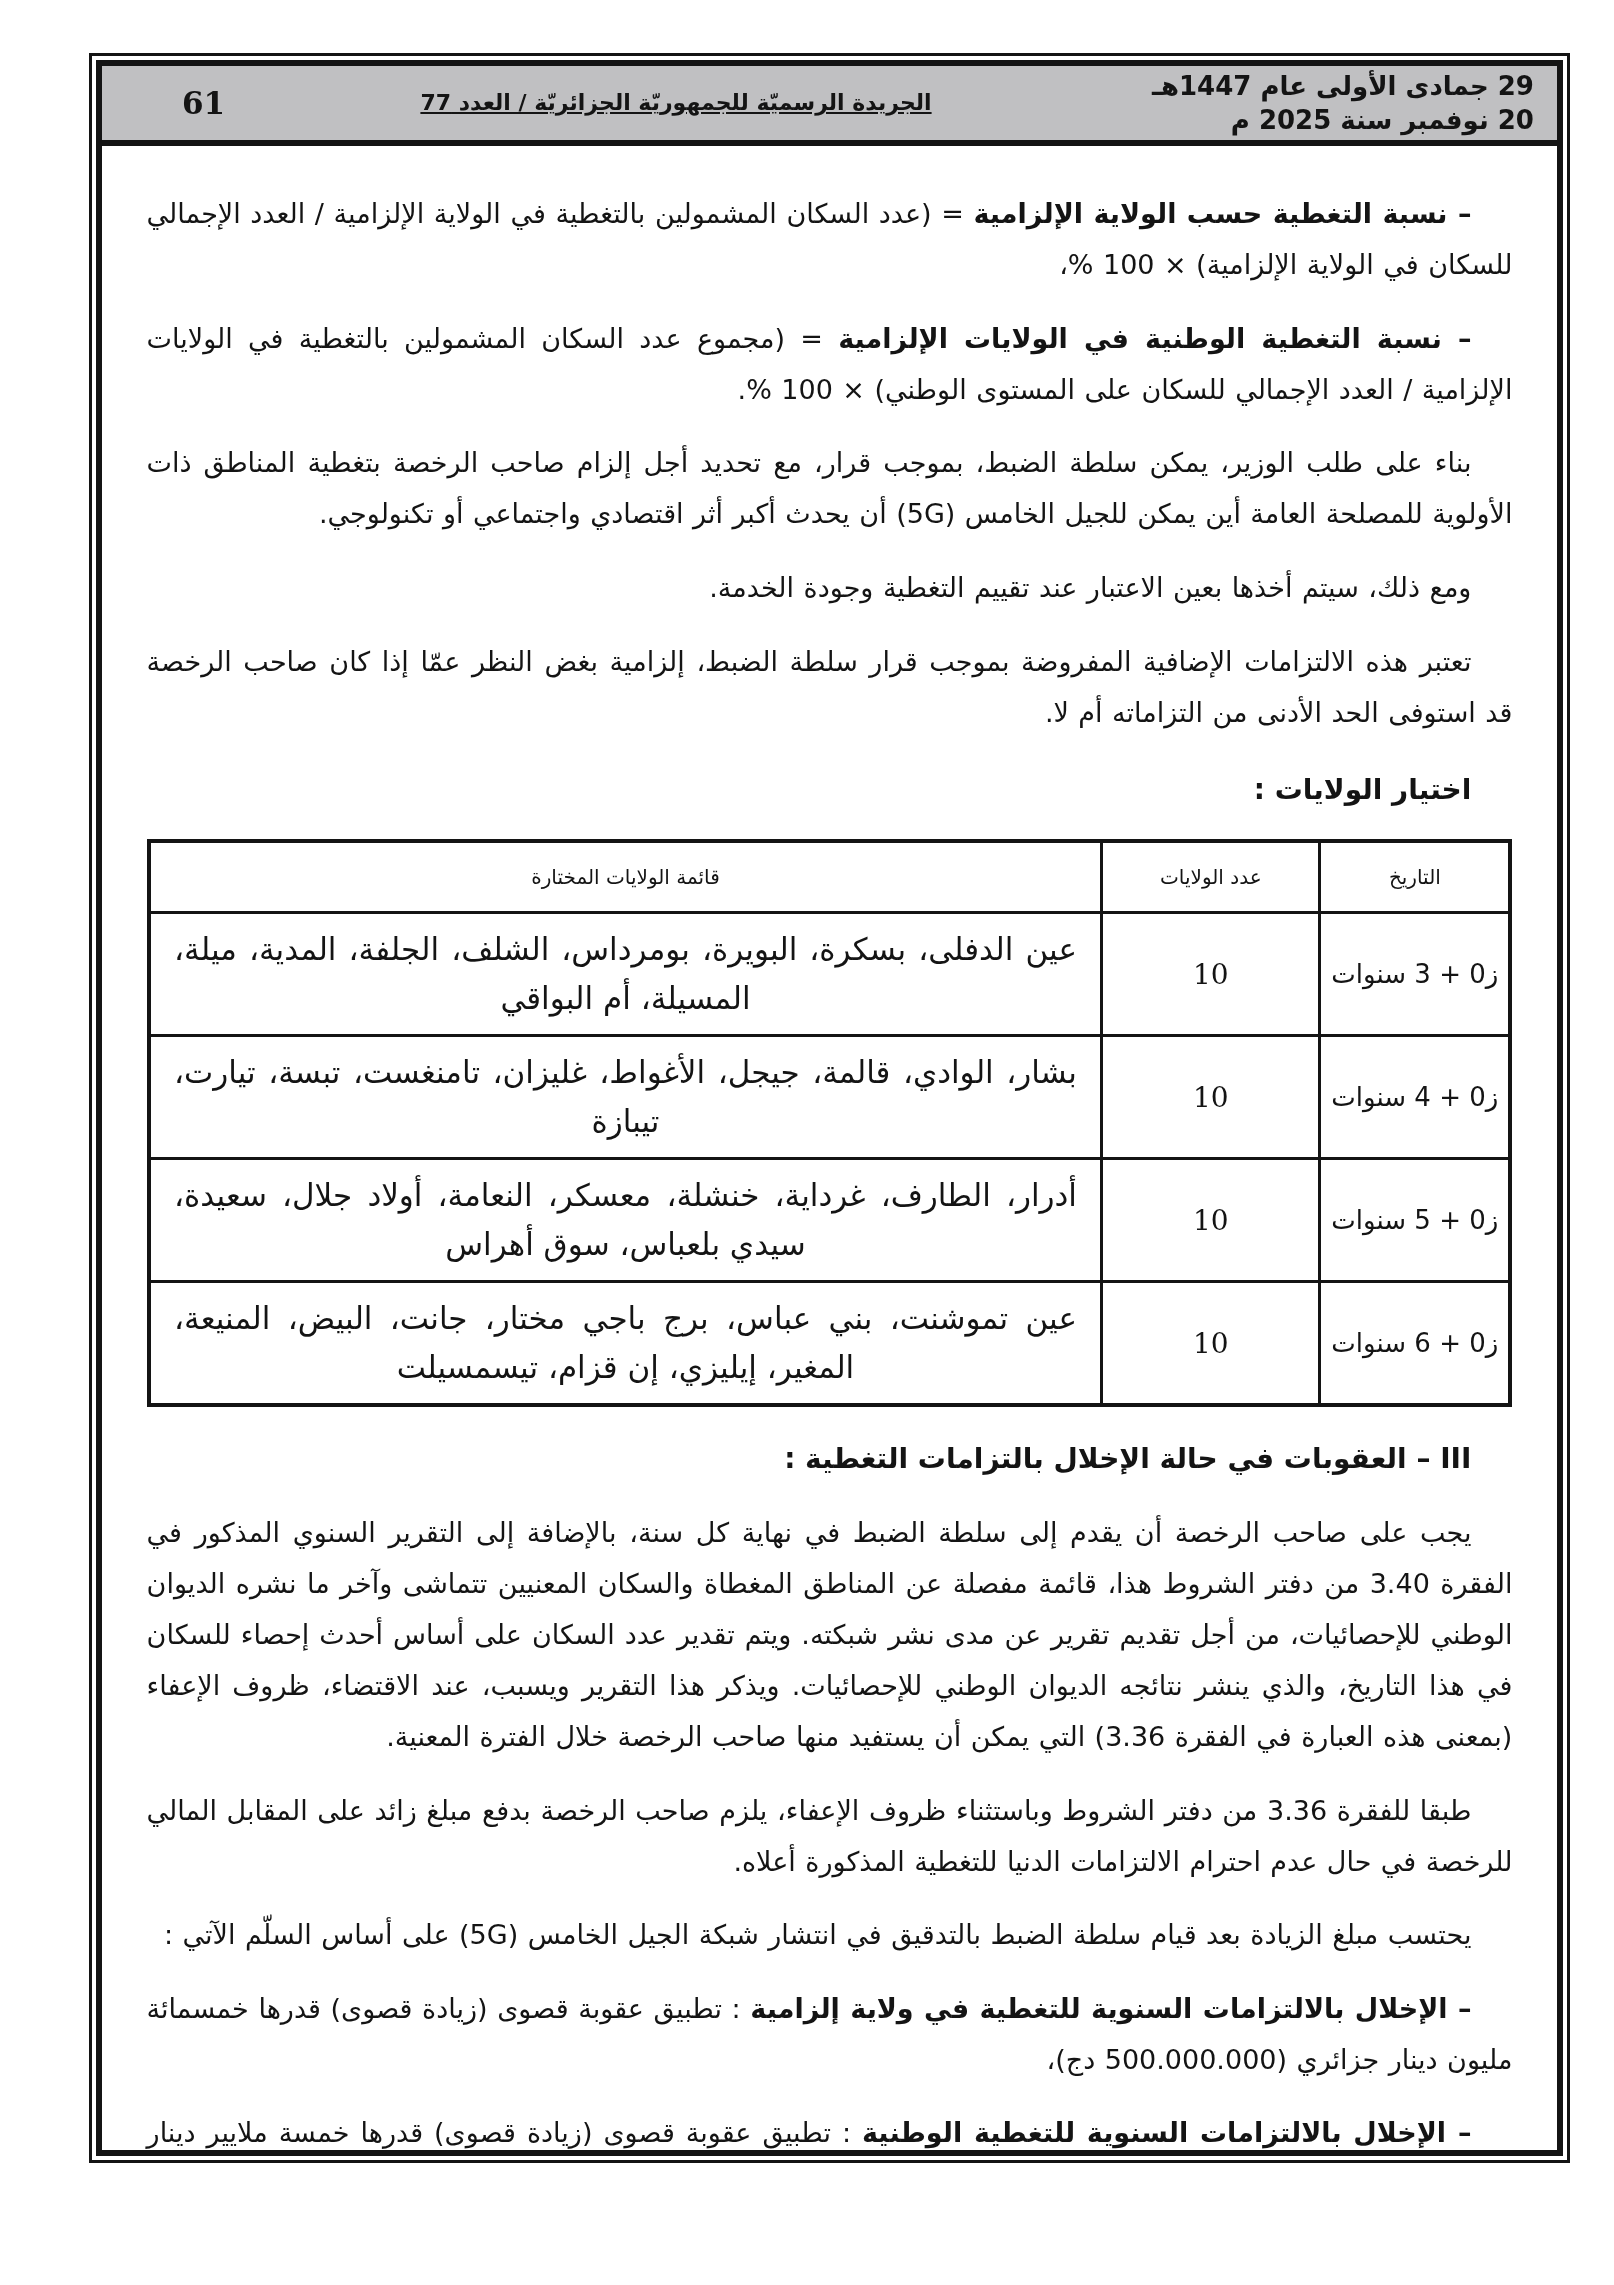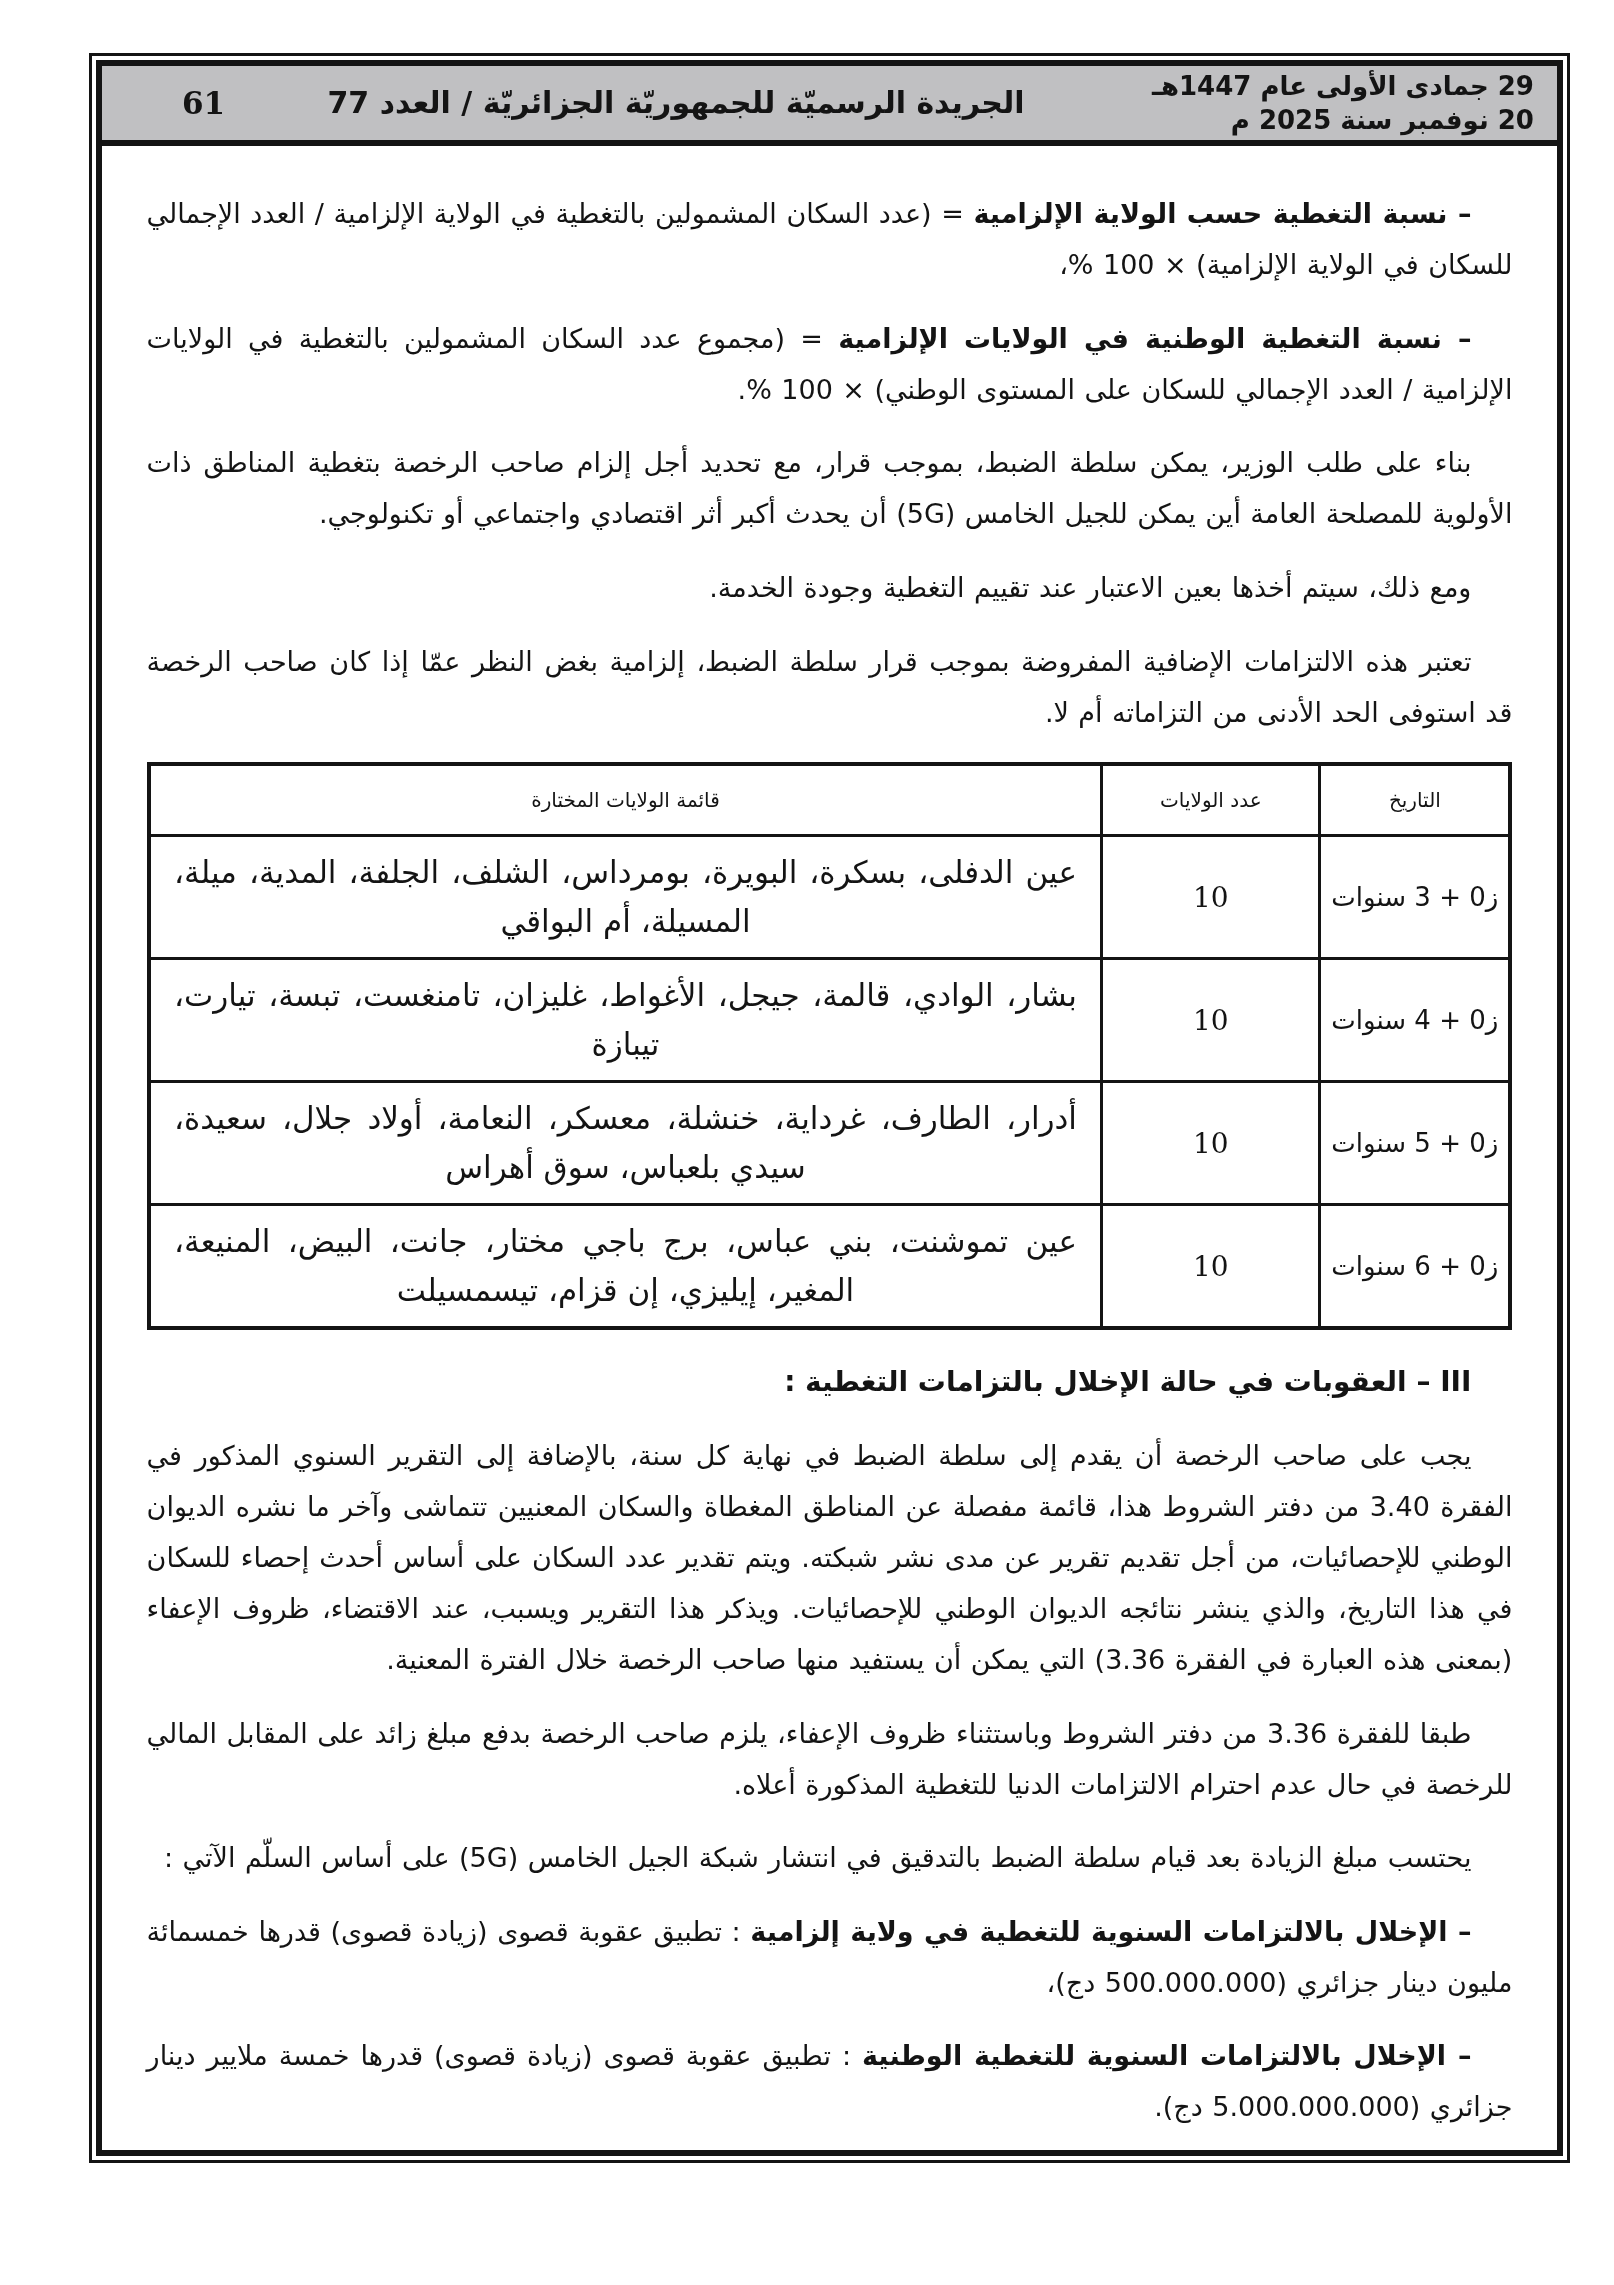--- a/index.html
+++ b/index.html
@@ -49,22 +49,23 @@
     text-align: right;
     font-weight: bold;
     font-size: 26px;
     line-height: 34px;
     white-space: nowrap;
   }
   .band-title {
     flex: 1;
     text-align: center;
     font-weight: bold;
-    font-size: 30px;
+    font-size: 22px;
     white-space: nowrap;
+    text-decoration: underline;
   }
   .page-num {
     width: 100px;
     text-align: right; 
     font-family: "DejaVu Serif", serif;
     font-weight: bold;
     font-size: 31px;
   }
   
   .doc-body {
@@ -154,20 +155,21 @@
         <p class="para"><b class="lead">– نسبة التغطية حسب الولاية الإلزامية</b><span> = (عدد السكان المشمولين بالتغطية في الولاية الإلزامية / العدد الإجمالي للسكان في الولاية الإلزامية) × 100 %،</span></p>
 
         <p class="para"><b class="lead">– نسبة التغطية الوطنية في الولايات الإلزامية</b><span> = (مجموع عدد السكان المشمولين بالتغطية في الولايات الإلزامية / العدد الإجمالي للسكان على المستوى الوطني) × 100 %.</span></p>
 
         <p class="para">بناء على طلب الوزير، يمكن سلطة الضبط، بموجب قرار، مع تحديد أجل إلزام صاحب الرخصة بتغطية المناطق ذات الأولوية للمصلحة العامة أين يمكن للجيل الخامس (5G) أن يحدث أكبر أثر اقتصادي واجتماعي أو تكنولوجي.</p>
 
         <p class="para">ومع ذلك، سيتم أخذها بعين الاعتبار عند تقييم التغطية وجودة الخدمة.</p>
 
         <p class="para">تعتبر هذه الالتزامات الإضافية المفروضة بموجب قرار سلطة الضبط، إلزامية بغض النظر عمّا إذا كان صاحب الرخصة قد استوفى الحد الأدنى من التزاماته أم لا.</p>
 
+        <h3 class="doc-heading">اختيار الولايات :</h3>
 
         <table class="wilayas">
           <colgroup>
             <col style="width:14%">
             <col style="width:16%">
             <col style="width:70%">
           </colgroup>
           <thead>
             <tr>
               <th>التاريخ</th>

